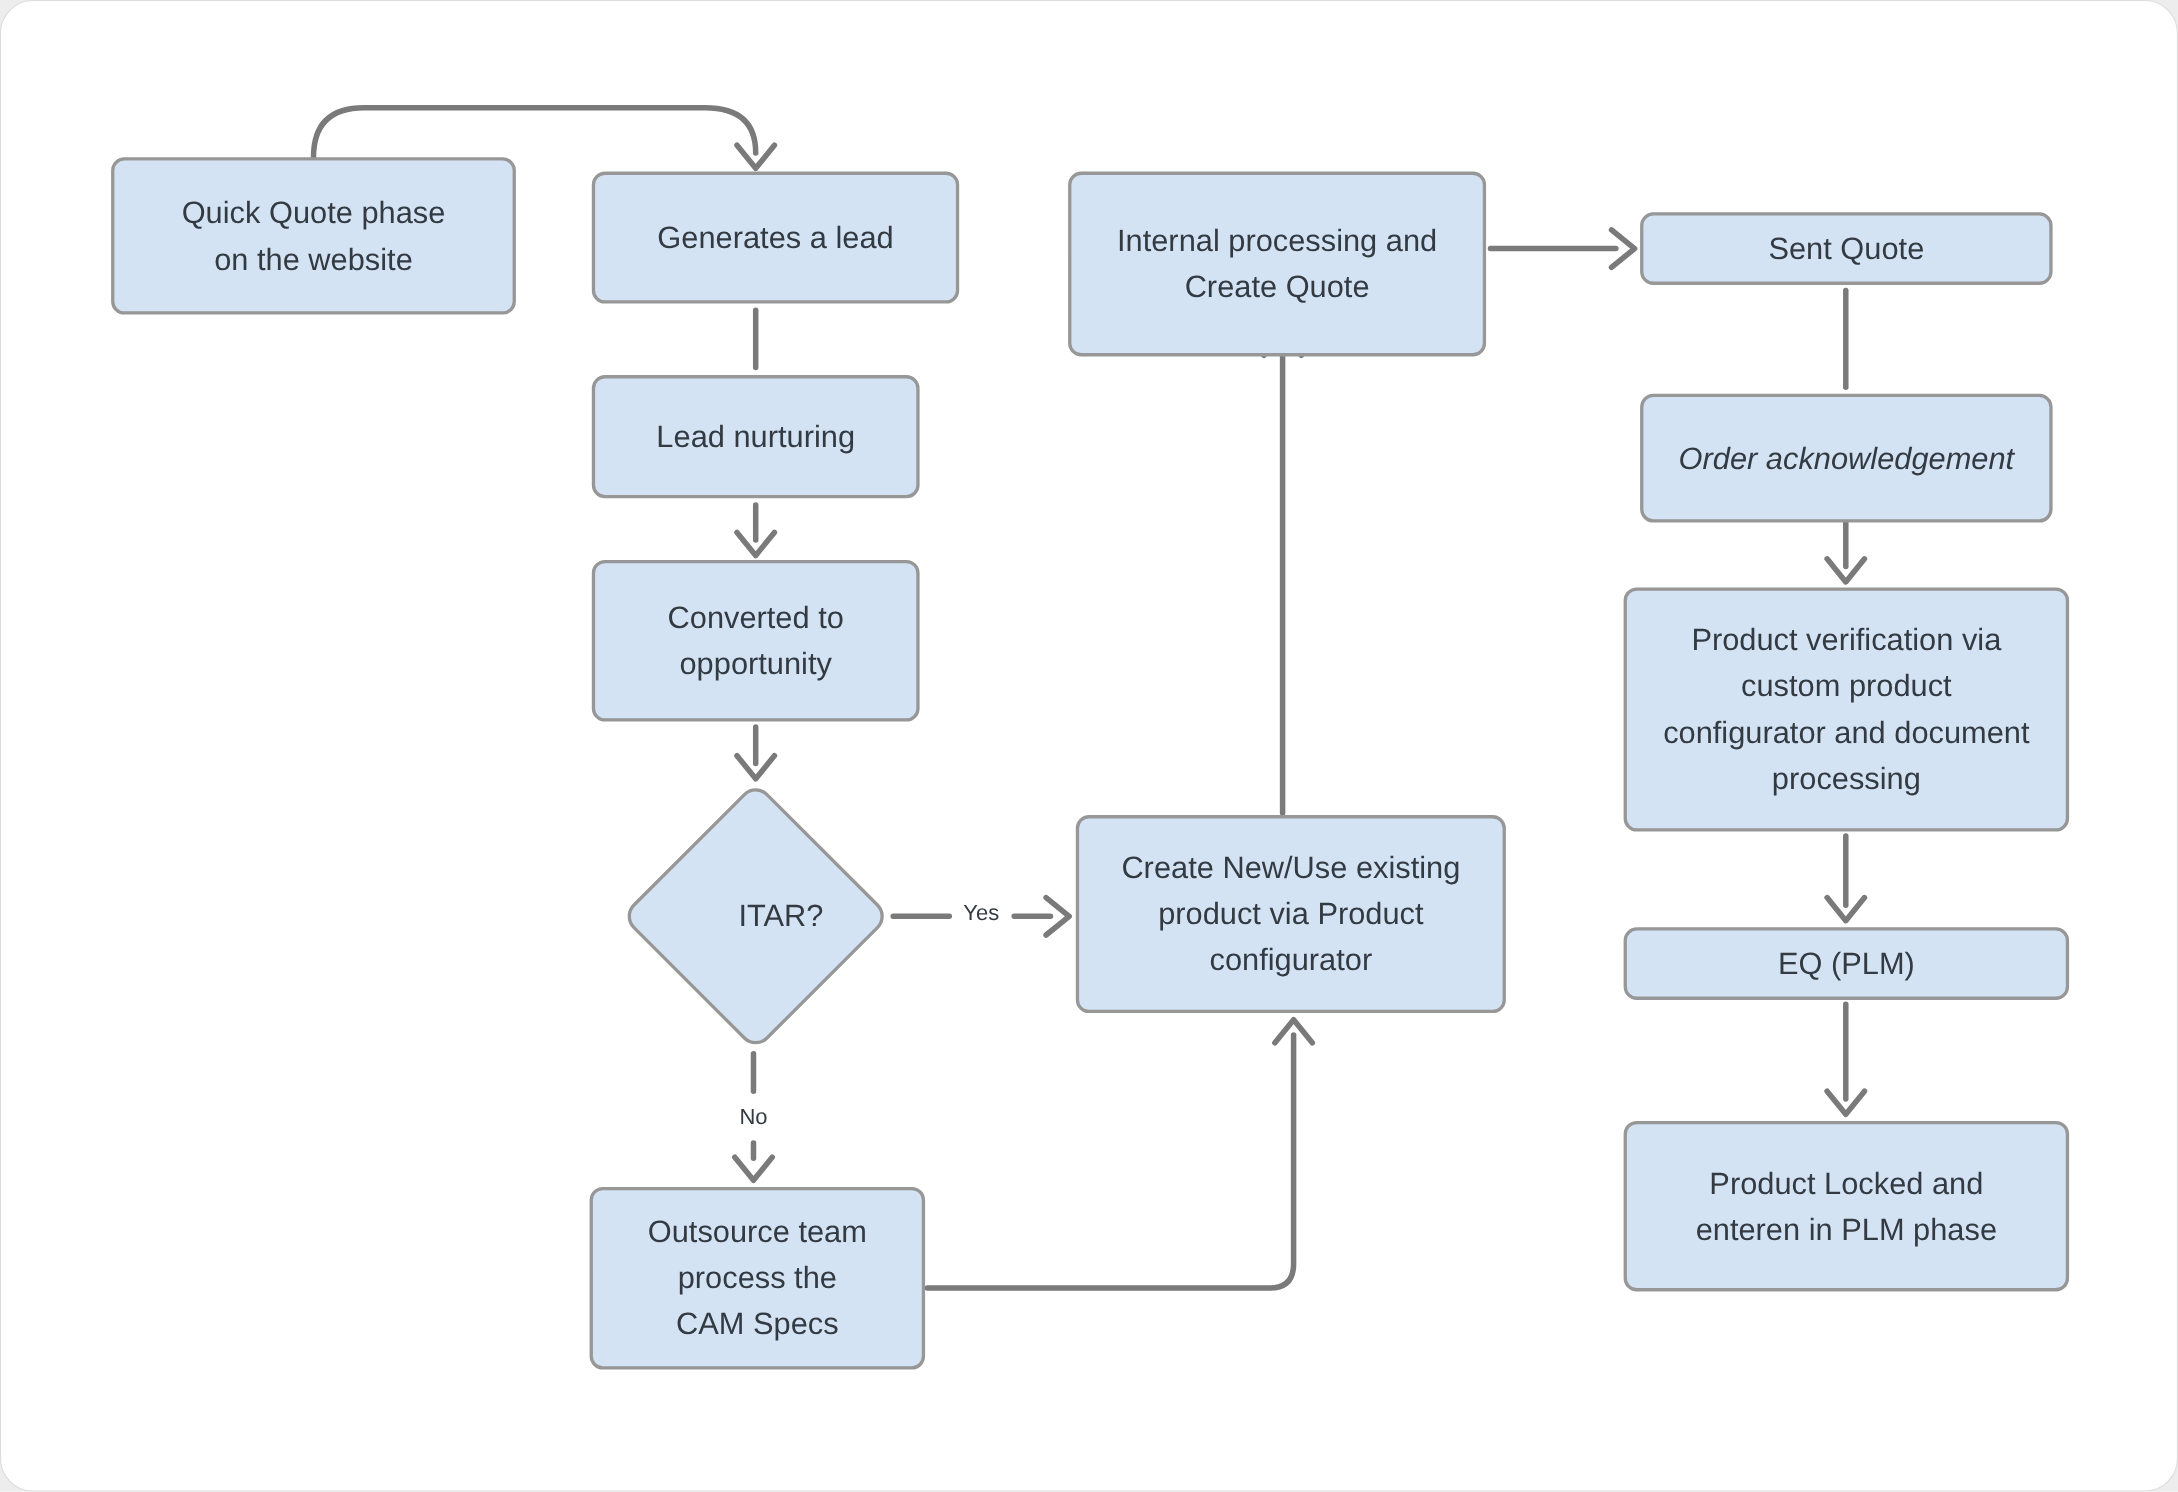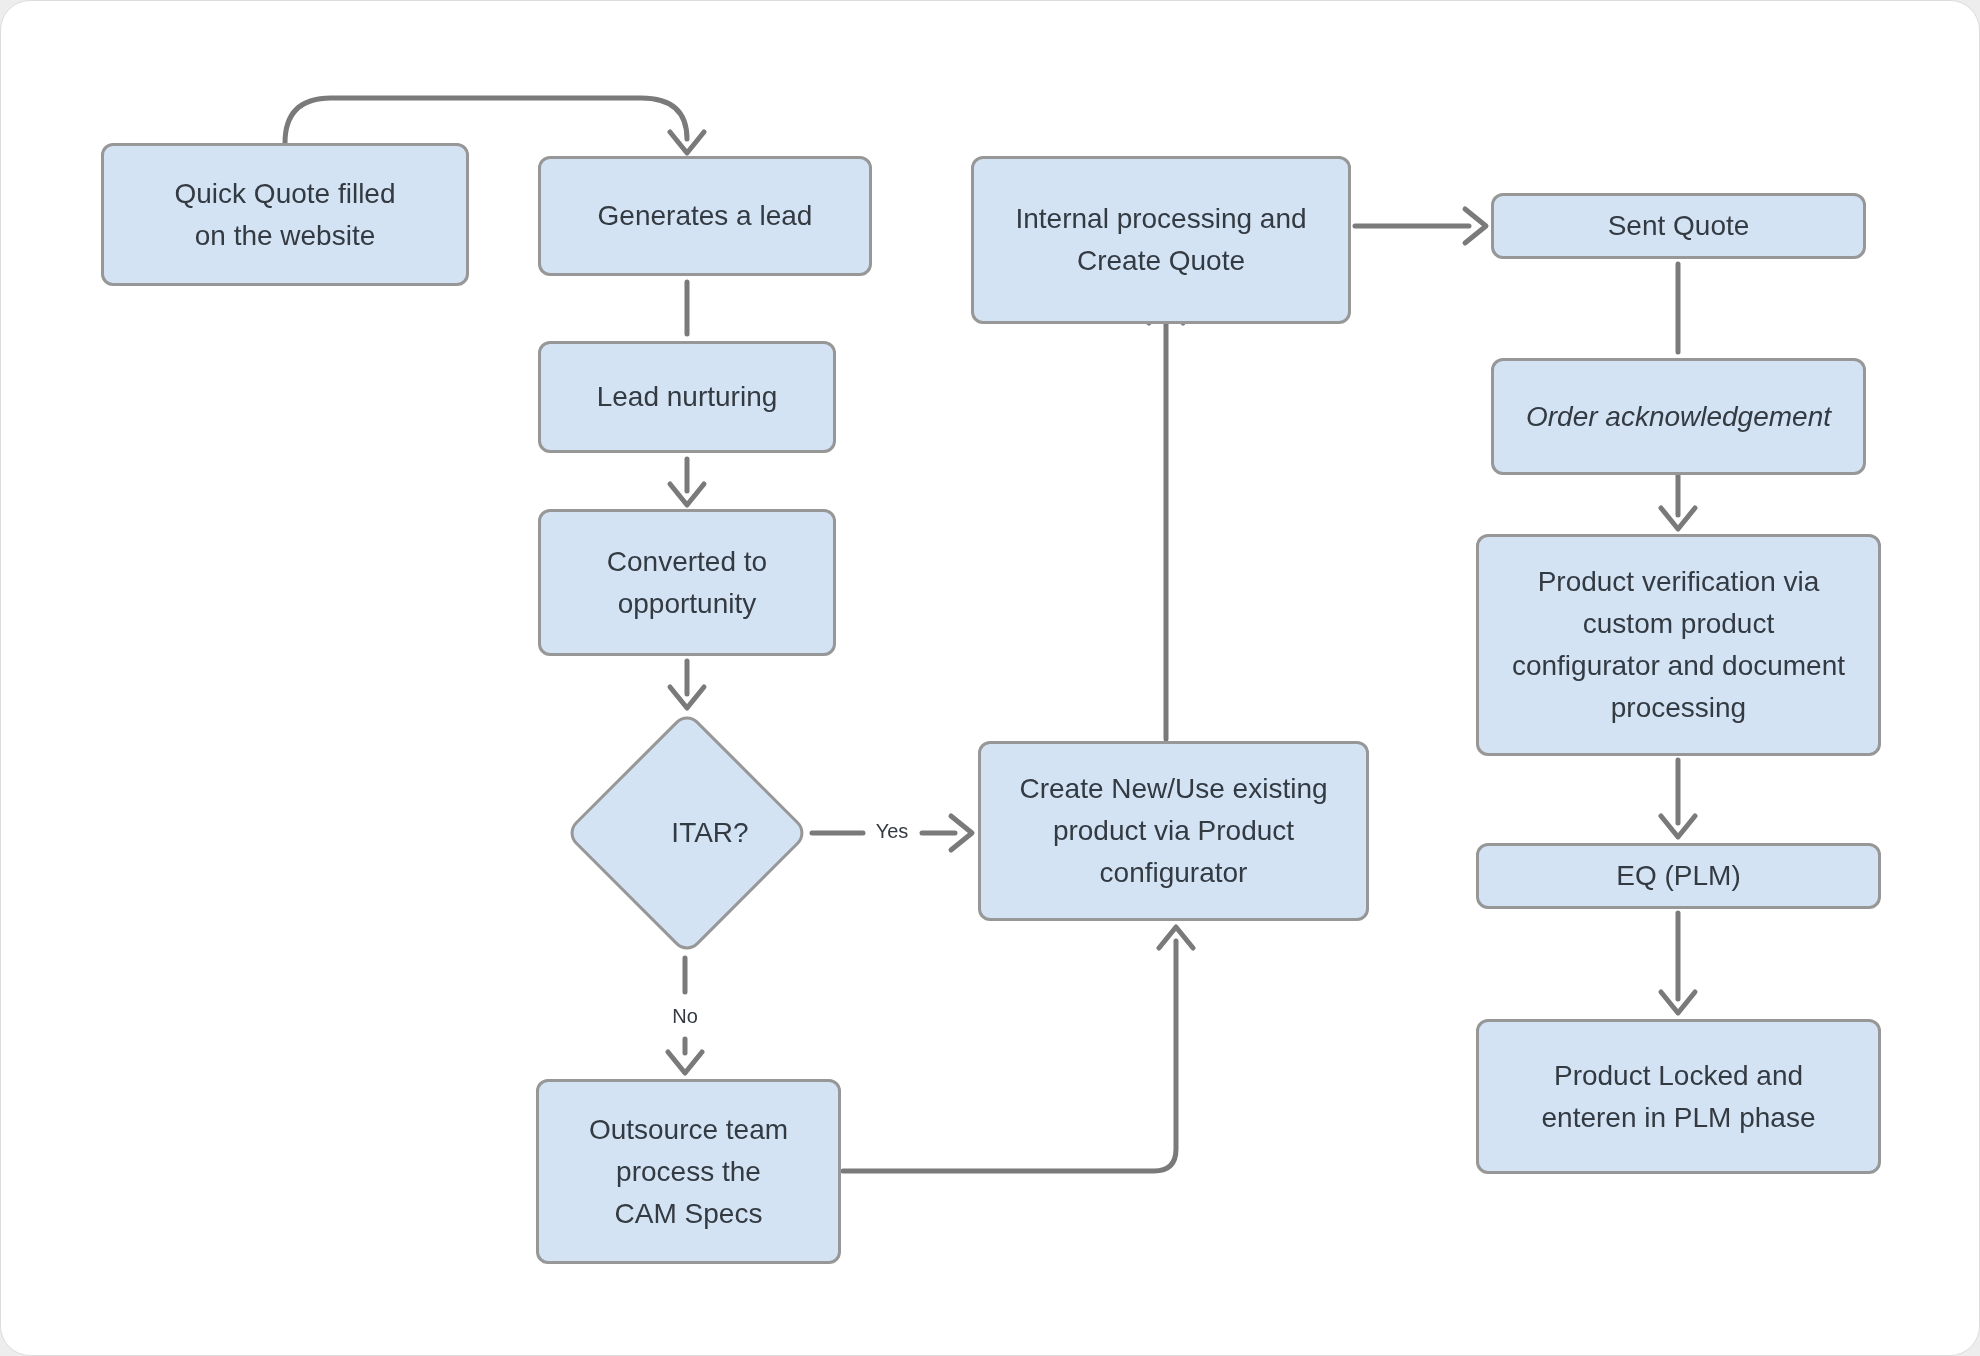--- a/index.html
+++ b/index.html
@@ -75,21 +75,21 @@
     white-space: nowrap;
   }
   .edge-label.yes { left: 891px; top: 830px; }
   .edge-label.no  { left: 684px; top: 1015px; }
 
   
   .n-quick-quote   { left: 100px;  top: 142px;  width: 368px; height: 143px; }
   .n-generates     { left: 537px;  top: 155px;  width: 334px; height: 120px; }
   .n-nurturing     { left: 537px;  top: 340px;  width: 298px; height: 112px; text-align: right; }
   .n-converted     { left: 537px;  top: 508px;  width: 298px; height: 147px; }
-  .n-outsource     { left: 535px;  top: 1078px; width: 305px; height: 185px; }
+  .n-outsource     { left: 535px;  top: 1078px; width: 305px; height: 166px; }
   .n-create-new    { left: 977px;  top: 740px;  width: 391px; height: 180px; }
   .n-internal      { left: 970px;  top: 155px;  width: 380px; height: 168px; }
   .n-sent-quote    { left: 1490px; top: 192px;  width: 375px; height: 66px;  }
   .n-order-ack     { left: 1490px; top: 357px;  width: 375px; height: 117px; font-style: italic; }
   .n-verification  { left: 1475px; top: 533px;  width: 405px; height: 222px; }
   .n-eq-plm        { left: 1475px; top: 842px;  width: 405px; height: 66px;  }
   .n-locked        { left: 1475px; top: 1018px; width: 405px; height: 155px; }
 </style>
 </head>
 <body>
@@ -118,21 +118,21 @@
 
     <path d="M 1677 263 L 1677 351"></path>
 
     <path d="M 1677 461 L 1677 514 M 1660 507 L 1677 528 L 1694 507"></path>
 
     <path d="M 1677 759 L 1677 822 M 1660 815 L 1677 836 L 1694 815"></path>
 
     <path d="M 1677 912 L 1677 998 M 1660 991 L 1677 1012 L 1694 991"></path>
   </svg>
 
-  <div class="node n-quick-quote">Quick Quote filled
+  <div class="node n-quick-quote">Quick Quote phase
 on the website</div>
 
   <div class="node n-generates">Generates a lead</div>
 
   <div class="node n-nurturing">Lead nurturing</div>
 
   <div class="node n-converted">Converted to
 opportunity</div>
 
   <div class="diamond"></div>

